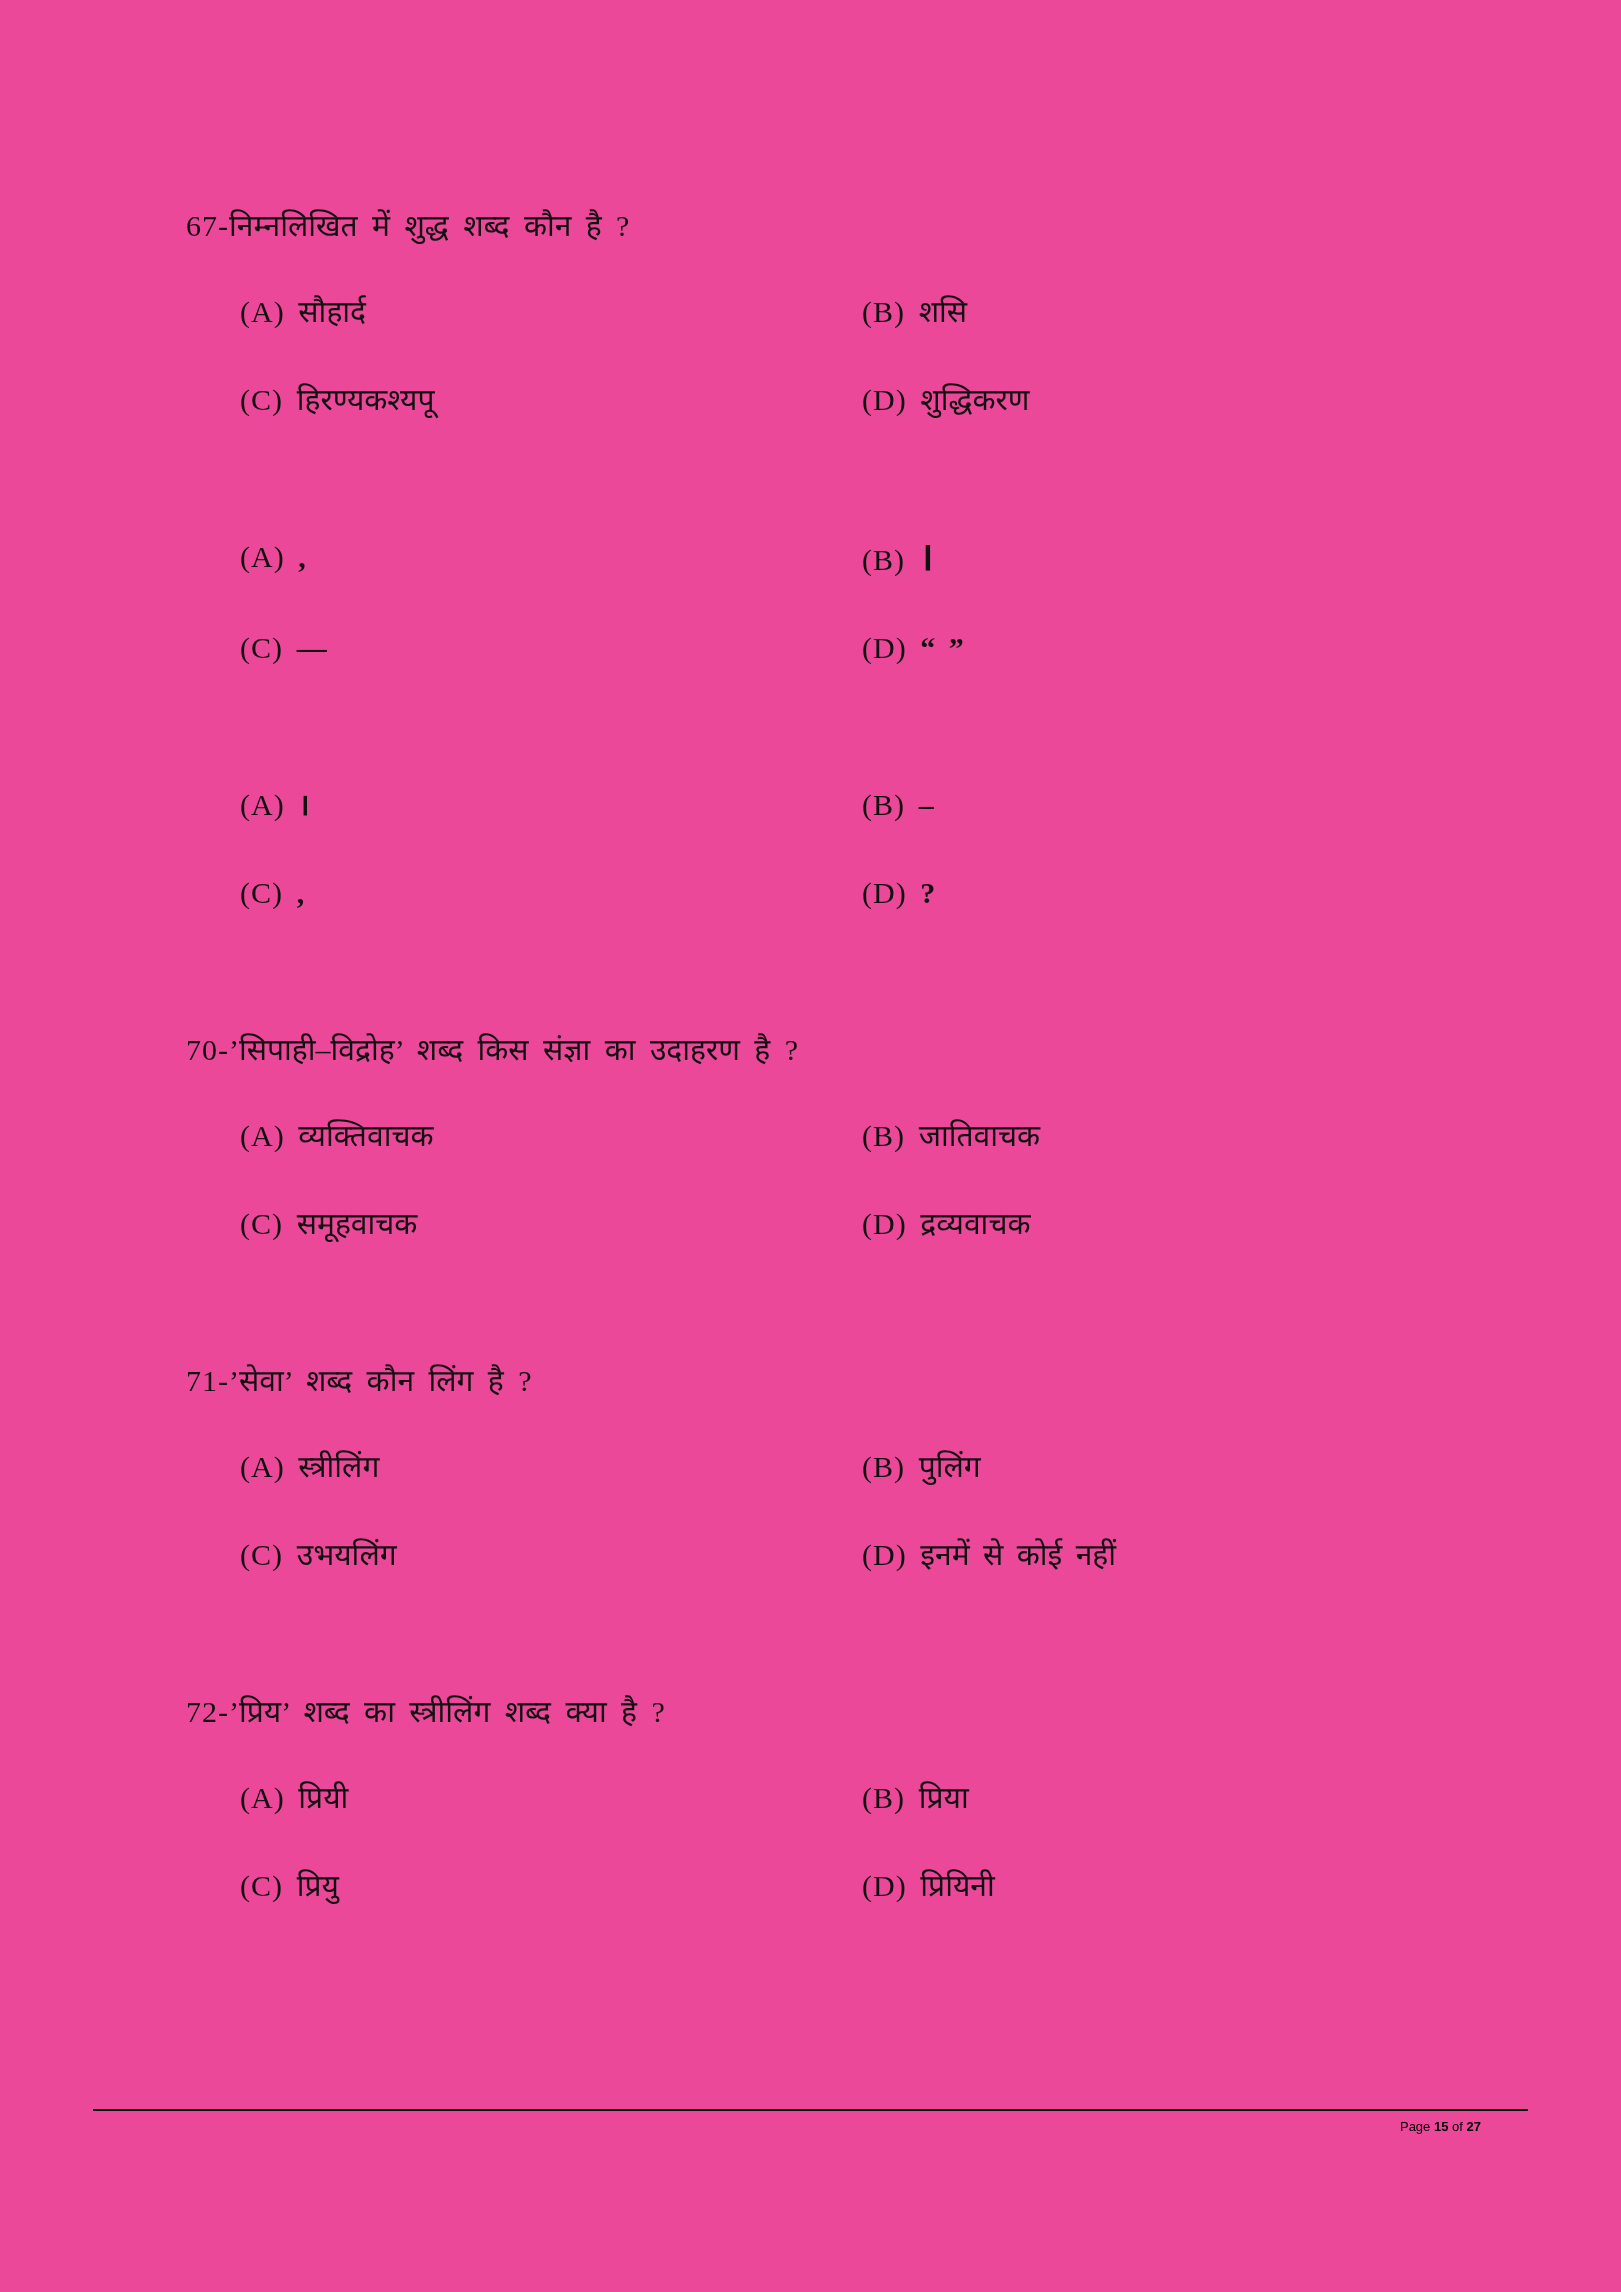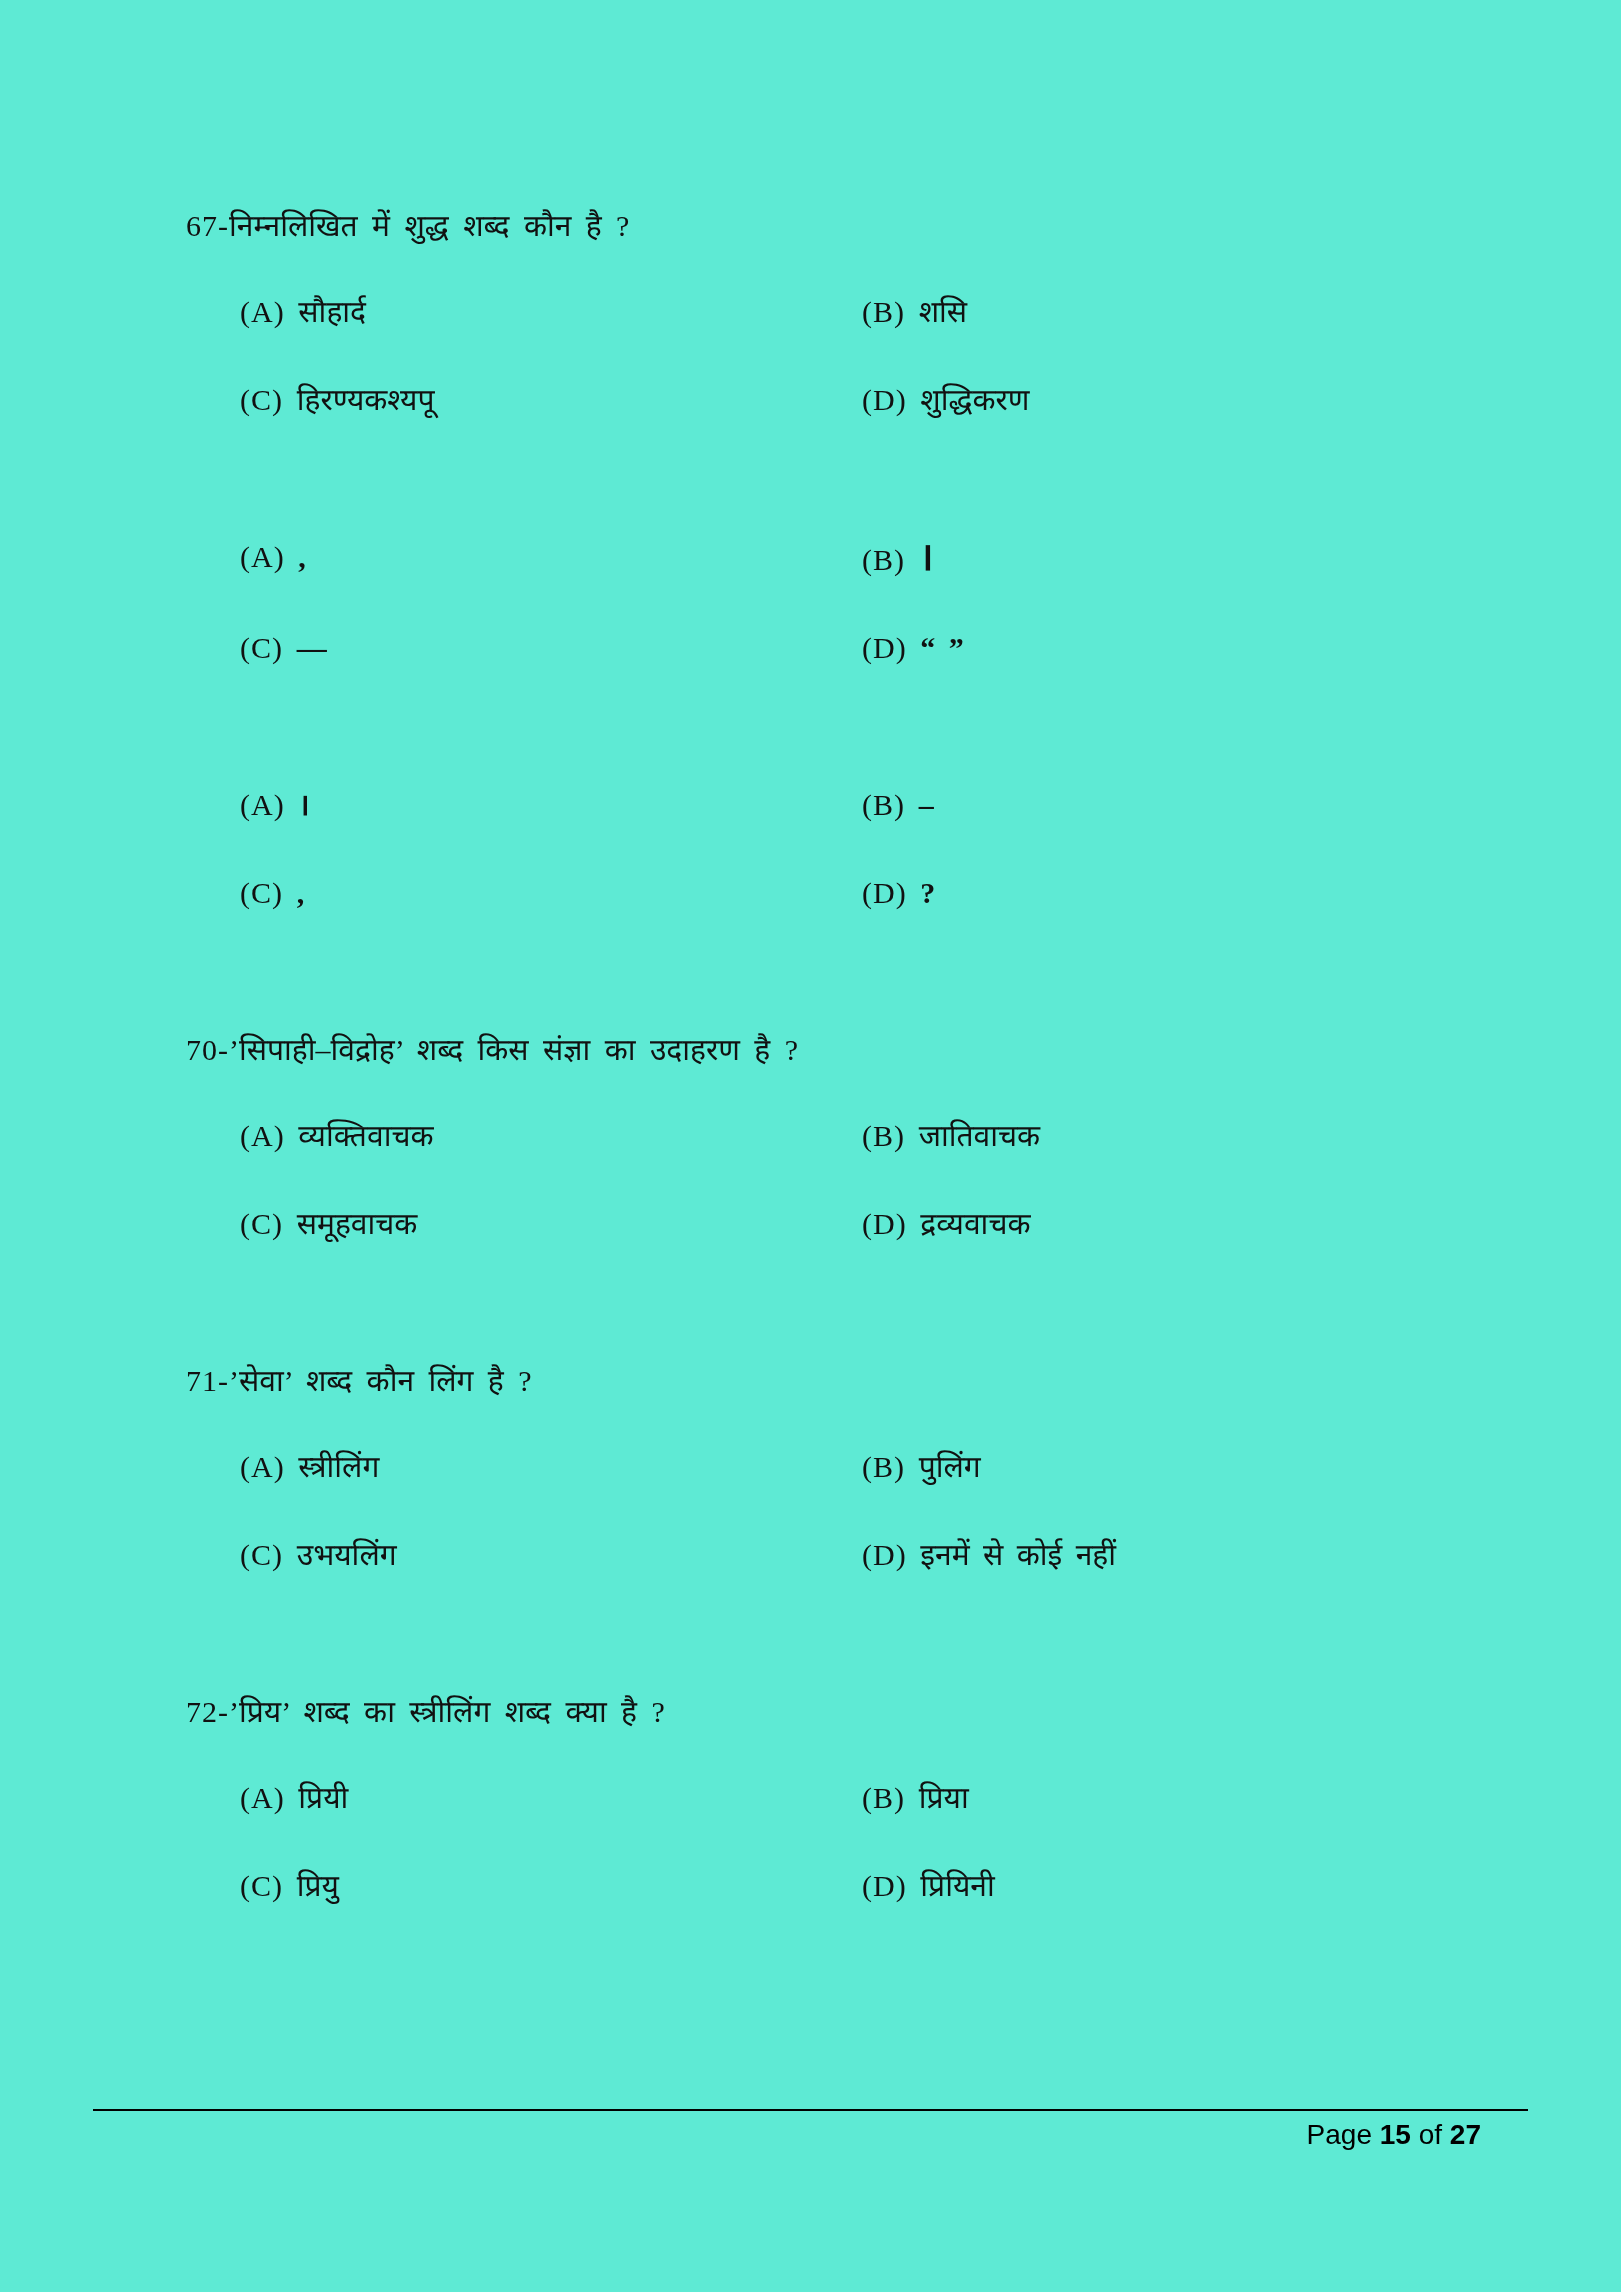--- a/index.html
+++ b/index.html
@@ -1,21 +1,21 @@
 <!DOCTYPE html>
 <html><head>
 <meta charset="utf-8">
 <style>
   html, body { margin: 0; padding: 0; background: #e8e8e8; }
   .page {
     position: relative;
     width: 1621px;
     height: 2293px;
     margin: 0 auto;
-    background: #5eead4;
+    background: #ec4899;
     color: #111;
     font-family: "Liberation Serif", "DejaVu Sans", serif;
     overflow: hidden;
   }
   .content {
     padding: 206px 118px 0 186px;
   }
   .question { margin-bottom: 118px; }
   .q-line {
     font-size: 30px;
@@ -48,21 +48,21 @@
   .tall { font-size: 39px; line-height: 39px; }
   .footer {
     position: absolute;
     left: 93px;
     right: 93px;
     top: 2109px;
     border-top: 2px solid #000;
   }
   .footer-text {
     font-family: "Liberation Sans", sans-serif;
-    font-size: 28px;
+    font-size: 13px;
     color: #000;
     text-align: right;
     padding: 7.8px 47px 0 0;
   }
   .footer-text b { font-weight: 700; }
 </style>
 </head>
 <body>
 
 <div class="page">

